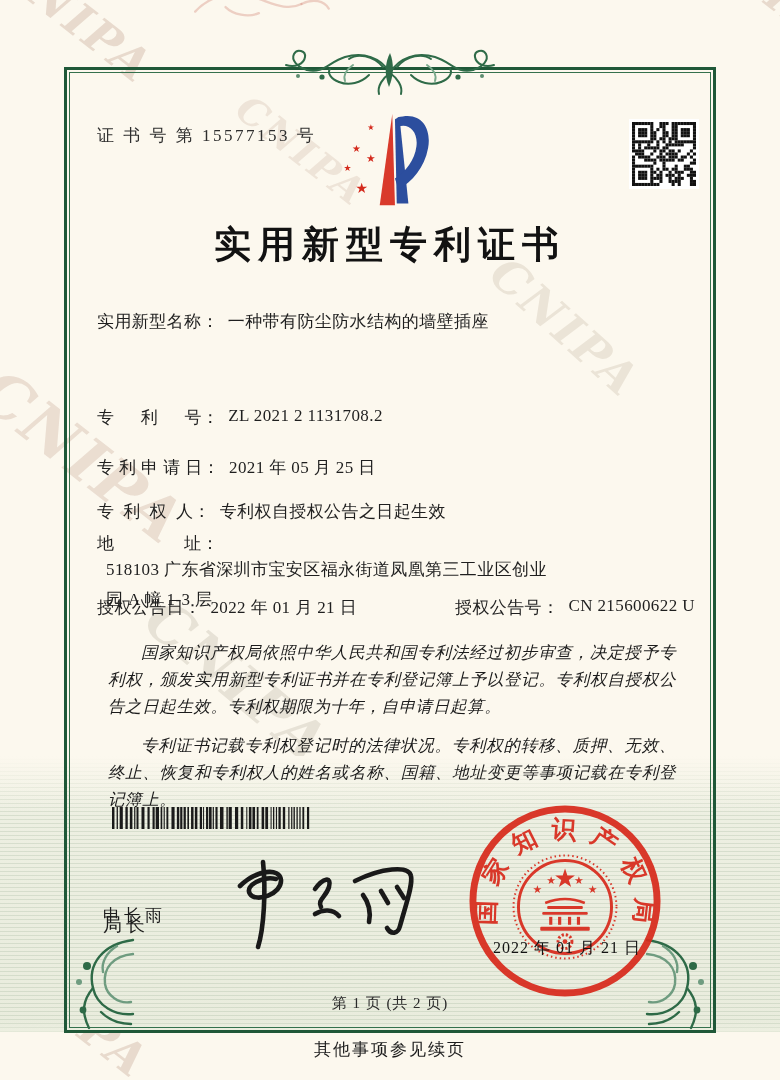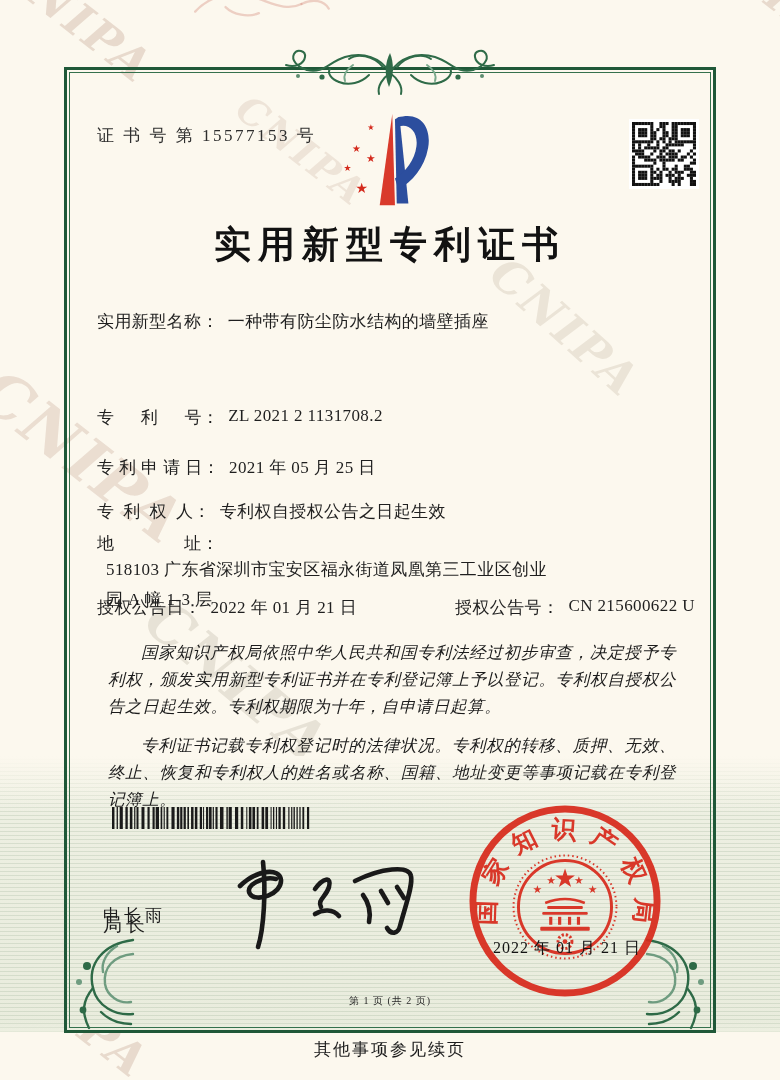--- a/index.html
+++ b/index.html
@@ -60,21 +60,21 @@
   .sign-role{position:absolute;left:103px;top:912px;font-size:19px;letter-spacing:4px;color:#1c1c1c;
       font-family:Liberation Sans, sans-serif;z-index:6;}
   .sign-name{position:absolute;left:103px;top:904px;font-size:17px;letter-spacing:4px;color:#1c1c1c;
       font-family:"Liberation Sans","DejaVu Sans",sans-serif;z-index:6;}
   .sig{position:absolute;left:222px;top:850px;z-index:6;}
 
   .seal{position:absolute;left:466px;top:802px;z-index:6;opacity:.92;}
   .seal-date{position:absolute;left:478px;top:938px;width:178px;text-align:center;font-size:16px;
       color:#141414;letter-spacing:1px;z-index:7;white-space:nowrap;}
 
-  .page-info{position:absolute;left:0;right:0;top:994px;text-align:center;font-size:10px;
+  .page-info{position:absolute;left:0;right:0;top:994px;text-align:center;font-size:15px;
       letter-spacing:1px;color:#2a2a2a;z-index:6;}
   .note{position:absolute;left:0;right:0;top:1038px;text-align:center;font-size:17px;color:#1c1c1c;
       letter-spacing:2px;z-index:6;font-family:"DejaVu Serif",serif;}
 
   .flourish{position:absolute;left:277px;top:45px;z-index:4;}
   .flourish-echo{position:absolute;left:180px;top:-22px;z-index:1;}
   .corner-l{position:absolute;left:57px;top:936px;z-index:6;}
   .corner-r{position:absolute;left:643px;top:936px;z-index:6;transform:scaleX(-1);}
 </style>
 </head>

